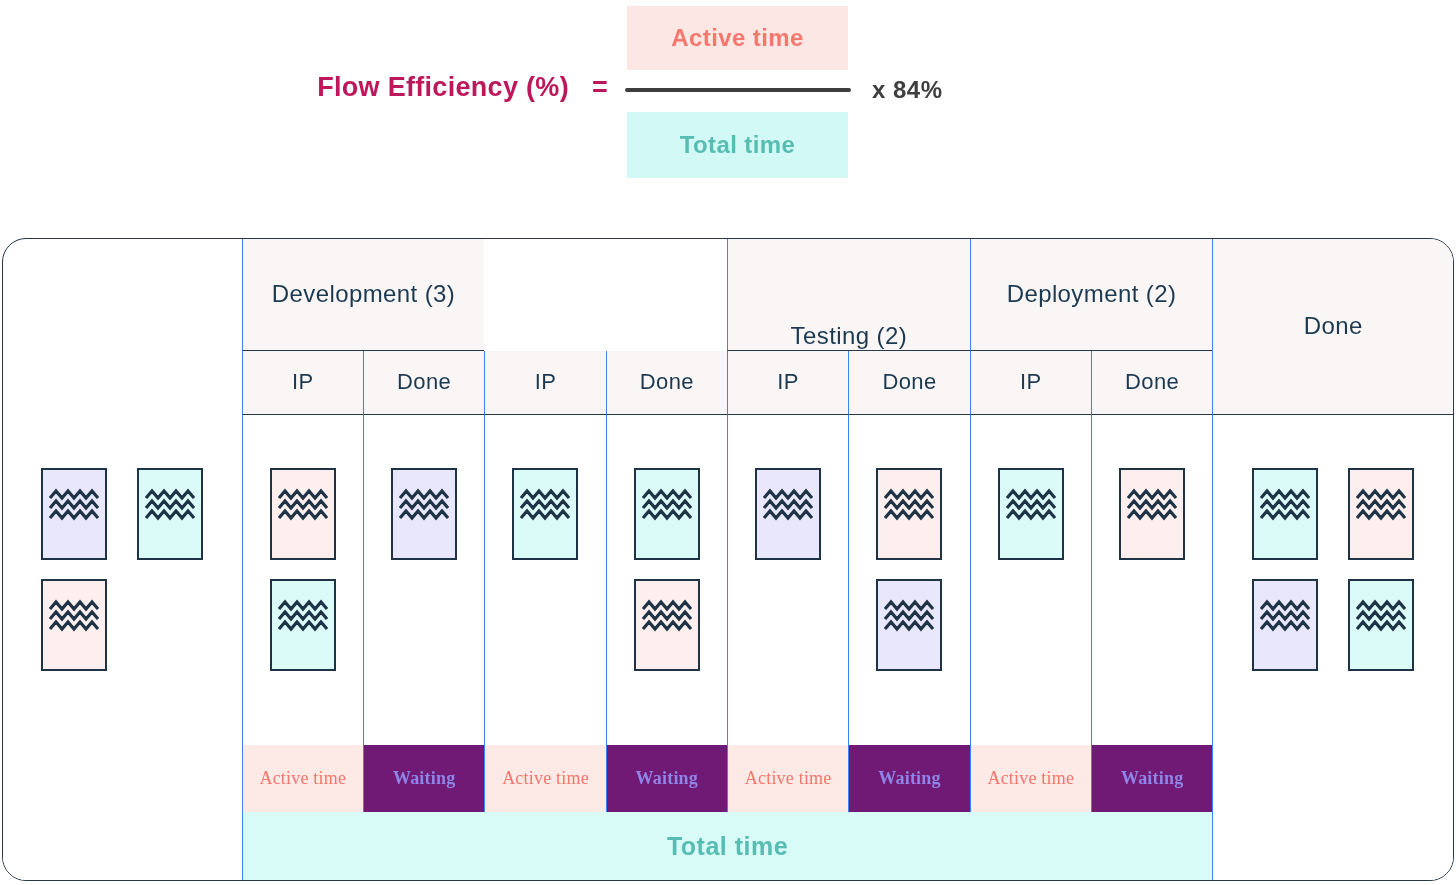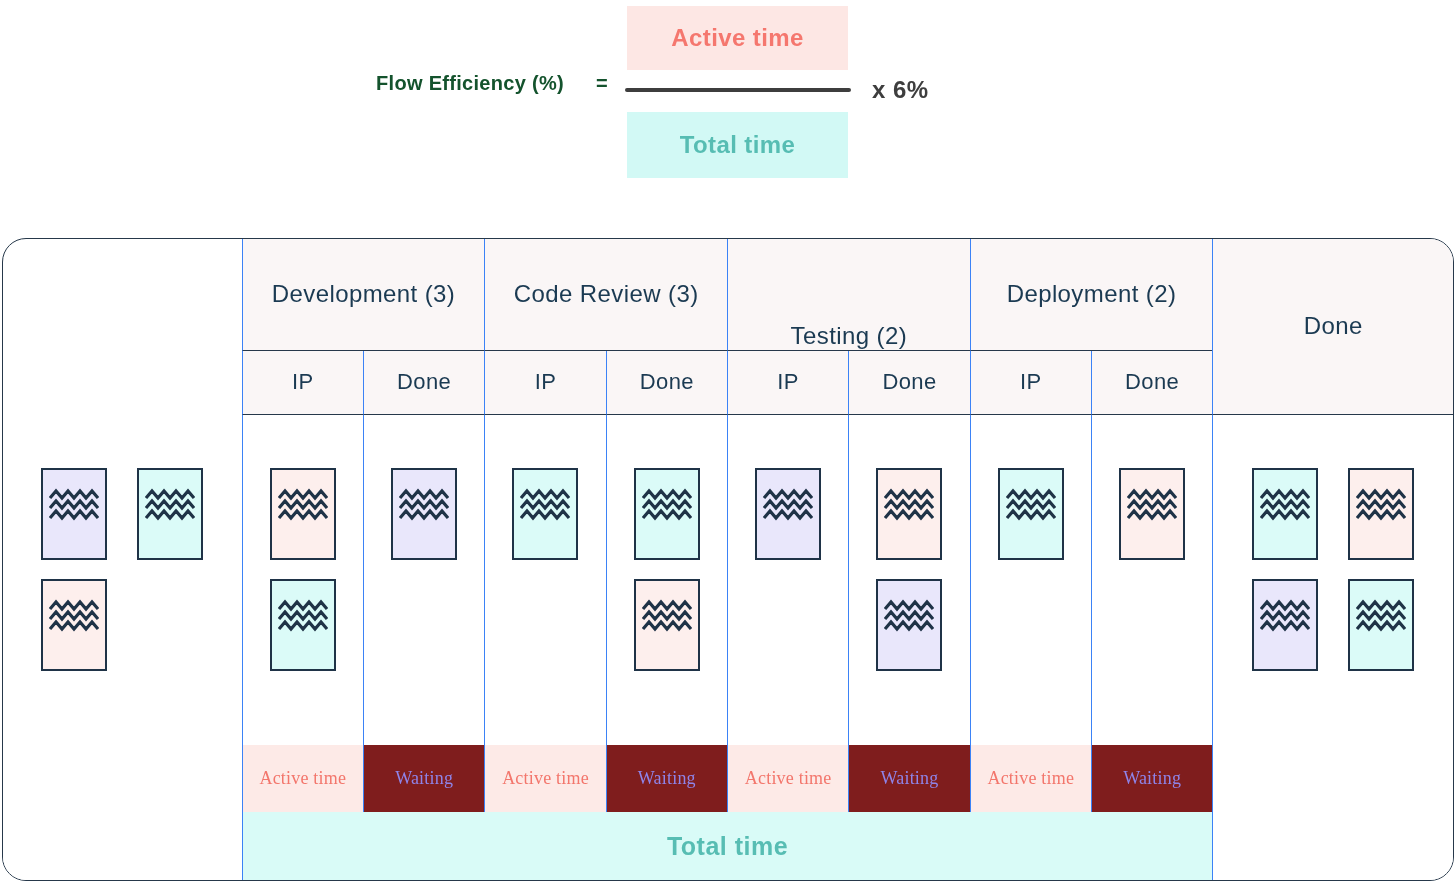--- a/index.html
+++ b/index.html
@@ -5,22 +5,22 @@
   html,body{margin:0;padding:0;background:#ffffff;}
   body{
     width:1456px;height:885px;position:relative;overflow:hidden;
     font-family:"Liberation Sans",sans-serif;
   }
 
   
   .formula{position:absolute;left:0;top:0;width:1456px;height:200px;}
   .f-title{
     position:absolute;left:0;top:72px;width:608px;
-    display:flex;justify-content:flex-end;align-items:center;gap:32px;
-    font-size:20px;font-weight:700;color:#14532d;letter-spacing:.3px;
+    display:flex;justify-content:flex-end;align-items:center;gap:23px;
+    font-size:27px;font-weight:700;color:#be185d;letter-spacing:.3px;
   }
   .f-num{
     position:absolute;left:627px;top:6px;width:221px;height:64px;
     background:#fde7e4;display:flex;align-items:center;justify-content:center;
     font-size:24px;font-weight:700;color:#f5776e;letter-spacing:.4px;
   }
   .f-bar{
     position:absolute;left:625px;top:88px;width:226px;height:4px;
     background:#3e3e3e;border-radius:2px;
   }
@@ -56,21 +56,21 @@
   }
   .bodygrid{
     display:grid;grid-template-columns:66px 66px;column-gap:30px;row-gap:19px;
     justify-content:center;align-content:start;padding-top:53px;background:#ffffff;
   }
   .band{
     display:flex;align-items:center;justify-content:center;
     font-family:"Liberation Serif",serif;font-size:18px;letter-spacing:.2px;
   }
   .band-active{background:#fdeae7;color:#f3766c;}
-  .band-waiting{background:#7f1d1d;color:#8f84e8;}
+  .band-waiting{background:#701a75;color:#8f84e8;font-weight:bold;}
   .totalband{
     background:#d9fbf7;display:flex;align-items:center;justify-content:center;
     font-size:25px;font-weight:700;color:#57bdb3;letter-spacing:.5px;
   }
 
   
   .card{
     box-sizing:border-box;width:66px;height:92px;flex:0 0 auto;
     border:2px solid #1f3347;display:flex;justify-content:center;padding-top:18px;
   }
@@ -87,32 +87,29 @@
     <span>Flow Efficiency (%)</span>
     <span>=</span>
   </div>
   <div class="f-num">
     <span>Active time</span>
   </div>
   <div class="f-bar"></div>
   <div class="f-den">
     <span>Total time</span>
   </div>
-  <div class="f-mult">x 6%</div>
+  <div class="f-mult">x 84%</div>
 </div>
 
 <div class="board">
 
 
   <div class="cell hd bl bb" style="grid-area:1/2/2/4;">
     <span>Development (3)</span>
   </div>
-  <div class="cell hd bl bb" style="grid-area:1/4/2/6;">
-    <span>Code Review (3)</span>
-  </div>
   <div class="cell hd bl bb" style="grid-area:1/6/2/8;align-items:flex-end;">
     <span>Testing (2)</span>
   </div>
   <div class="cell hd bl bb" style="grid-area:1/8/2/10;">
     <span>Deployment (2)</span>
   </div>
 
   <div class="cell hd bl bb" style="grid-area:1/10/3/11;">
     <span>Done</span>
   </div>

